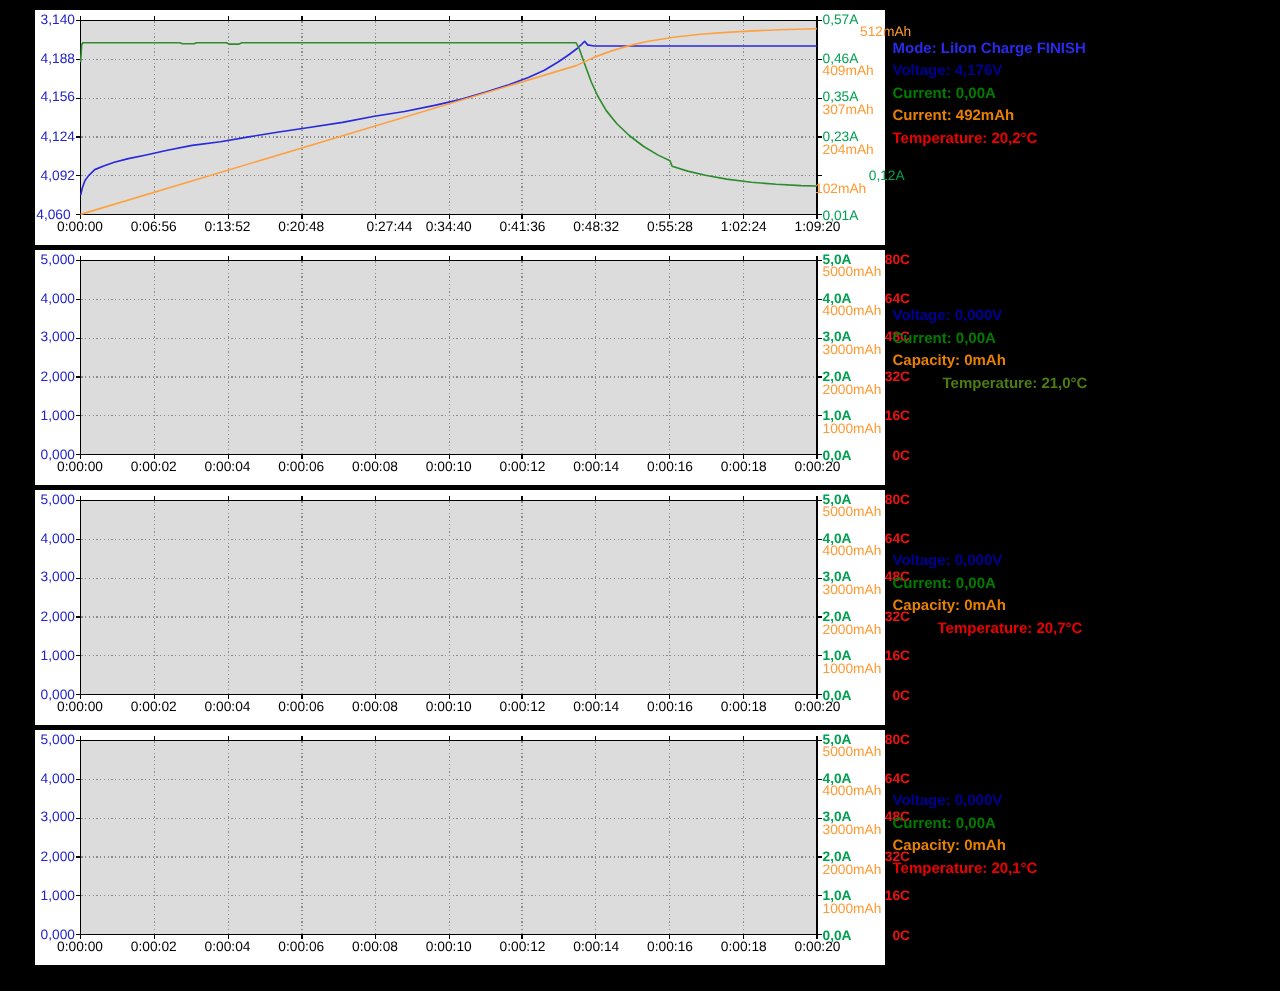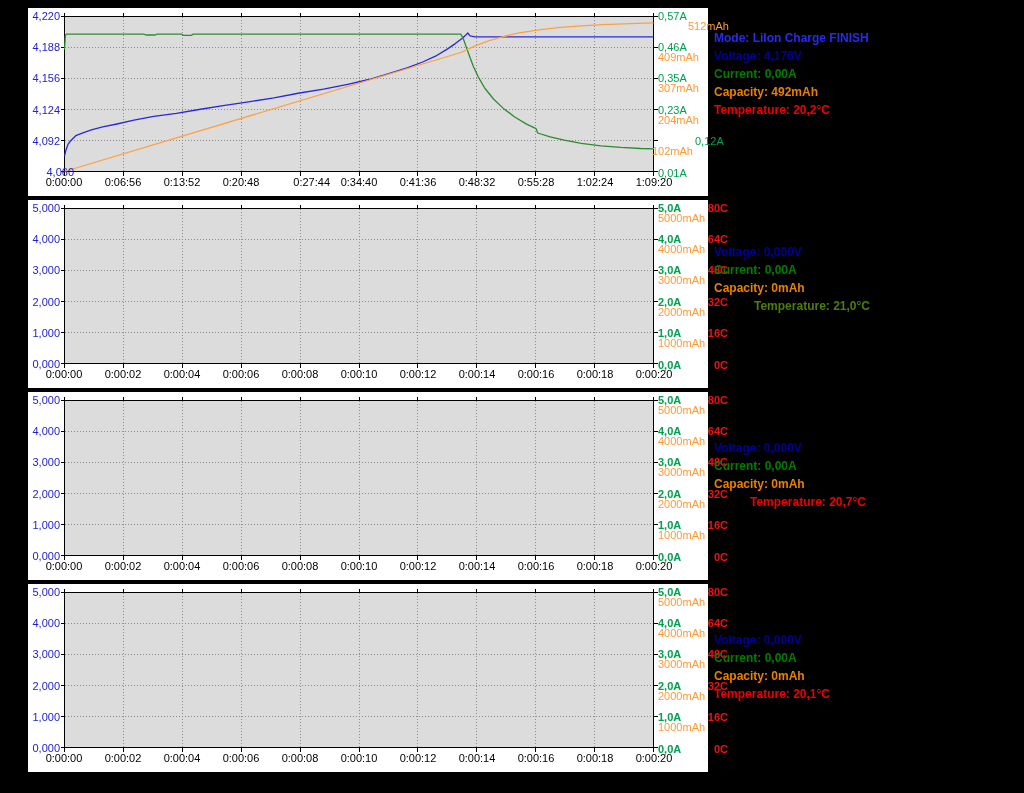--- a/index.html
+++ b/index.html
@@ -65,26 +65,26 @@
         <line x1="2.5" y1="99.5" x2="6.5" y2="99.5" stroke="#000000" stroke-width="1" shape-rendering="crispEdges"></line>
         <line x1="595.5" y1="99.5" x2="599.5" y2="99.5" stroke="#000000" stroke-width="1" shape-rendering="crispEdges"></line>
         <line x1="2.5" y1="130.5" x2="6.5" y2="130.5" stroke="#000000" stroke-width="1" shape-rendering="crispEdges"></line>
         <line x1="595.5" y1="130.5" x2="599.5" y2="130.5" stroke="#000000" stroke-width="1" shape-rendering="crispEdges"></line>
         <line x1="2.5" y1="161.5" x2="6.5" y2="161.5" stroke="#000000" stroke-width="1" shape-rendering="crispEdges"></line>
         <line x1="595.5" y1="161.5" x2="599.5" y2="161.5" stroke="#000000" stroke-width="1" shape-rendering="crispEdges"></line>
         <polyline points="6.5,146.0 7.9,140.2 10.0,134.4 12.9,130.5 17.8,125.7 24.9,122.8 33.4,119.8 44.7,116.9 58.9,114.0 75.9,110.2 95.7,106.3 118.4,103.4 141.0,99.5 165.1,95.6 190.6,91.8 216.0,87.9 241.5,83.0 265.6,79.2 289.7,74.3 310.9,69.5 330.7,63.7 349.1,57.8 364.7,52.0 377.5,46.2 388.8,39.4 397.3,33.6 403.7,28.8 407.9,24.9 409.7,23.0 412.1,25.9 417.1,26.8 595.5,26.8" fill="none" stroke="#2828dc" stroke-width="1.3" stroke-linejoin="round"></polyline>
         <polyline points="6.5,39.7 7.3,25.9 8.2,24.2 85.8,24.2 87.9,25.0 97.1,25.0 99.2,24.2 123.3,24.2 125.4,25.3 133.2,25.3 135.3,24.2 402.9,24.2 405.5,29.2 408.0,36.4 411.2,45.2 415.1,55.8 420.2,66.8 427.0,78.5 435.5,89.0 445.4,98.4 456.7,107.0 468.1,113.9 478.0,118.6 479.7,123.0 492.1,126.9 506.3,130.2 523.3,133.3 543.1,135.8 562.9,137.4 582.8,138.5 595.5,138.8" fill="none" stroke="#2e8b2e" stroke-width="1.3" stroke-linejoin="round"></polyline>
         <polyline points="6.5,161.5 402.9,42.5 417.1,35.9 431.3,30.7 445.4,26.5 459.6,23.2 480.8,19.8 502.1,17.4 523.3,15.9 544.5,14.7 565.8,13.8 587.0,13.2 595.5,12.9" fill="none" stroke="#ffa040" stroke-width="1.3" stroke-linejoin="round"></polyline>
       </svg>
-      <div class="lbl" style="left: 1px; width: 31px; top: 3px; text-align: right; color: rgb(34, 34, 204);">4,220</div>
+      <div class="lbl" style="left: 1px; width: 31px; top: 3px; text-align: right; color: rgb(34, 34, 204);">3,140</div>
       <div class="lbl" style="left: 1px; width: 31px; top: 34.2px; text-align: right; color: rgb(34, 34, 204);">4,188</div>
       <div class="lbl" style="left: 1px; width: 31px; top: 65.4px; text-align: right; color: rgb(34, 34, 204);">4,156</div>
       <div class="lbl" style="left: 1px; width: 31px; top: 96.6px; text-align: right; color: rgb(34, 34, 204);">4,124</div>
       <div class="lbl" style="left: 1px; width: 31px; top: 127.8px; text-align: right; color: rgb(34, 34, 204);">4,092</div>
-      <div class="lbl" style="left: 1px; width: 45px; top: 159px; text-align: right; color: rgb(34, 34, 204);">4,060</div>
+      <div class="lbl" style="left: 1px; width: 45px; top: 159px; text-align: left; color: rgb(34, 34, 204);">4,060</div>
       <div class="lbl" style="left: 6px; width: 60px; top: 169px; text-align: center; color: rgb(0, 0, 0);">0:00:00</div>
       <div class="lbl" style="left: 65px; width: 60px; top: 169px; text-align: center; color: rgb(0, 0, 0);">0:06:56</div>
       <div class="lbl" style="left: 124px; width: 60px; top: 169px; text-align: center; color: rgb(0, 0, 0);">0:13:52</div>
       <div class="lbl" style="left: 183px; width: 60px; top: 169px; text-align: center; color: rgb(0, 0, 0);">0:20:48</div>
       <div class="lbl" style="left: 242px; width: 60px; top: 169px; text-align: right; color: rgb(0, 0, 0);">0:27:44</div>
       <div class="lbl" style="left: 301px; width: 60px; top: 169px; text-align: center; color: rgb(0, 0, 0);">0:34:40</div>
       <div class="lbl" style="left: 360px; width: 60px; top: 169px; text-align: center; color: rgb(0, 0, 0);">0:41:36</div>
       <div class="lbl" style="left: 419px; width: 60px; top: 169px; text-align: center; color: rgb(0, 0, 0);">0:48:32</div>
       <div class="lbl" style="left: 478px; width: 60px; top: 169px; text-align: center; color: rgb(0, 0, 0);">0:55:28</div>
       <div class="lbl" style="left: 537px; width: 60px; top: 169px; text-align: center; color: rgb(0, 0, 0);">1:02:24</div>
@@ -356,21 +356,21 @@
       <div class="lbl" style="left: 630px; top: 127.8px; color: rgb(0, 160, 80); font-weight: bold;">1,0A</div>
       <div class="lbl" style="left: 630px; width: 70px; top: 127.8px; text-align: right; font-weight: bold; color: rgb(238, 17, 17);">16C</div>
       <div class="lbl" style="left: 630px; top: 137.8px; color: rgb(255, 153, 51);">1000mAh</div>
       <div class="lbl" style="left: 630px; top: 160px; color: rgb(0, 160, 80); font-weight: bold;">0,0A</div>
       <div class="lbl" style="left: 630px; width: 70px; top: 160px; text-align: right; font-weight: bold; color: rgb(238, 17, 17);">0C</div>
     </section>
   <div class="legend" style="top: 29px;">
       <div style="color: rgb(42, 42, 238);">Mode: LiIon Charge FINISH</div>
       <div style="color: rgb(0, 0, 150);">Voltage: 4,176V</div>
       <div style="color: rgb(0, 125, 0);">Current: 0,00A</div>
-      <div style="color: rgb(232, 128, 0);">Capacity: 492mAh</div>
+      <div style="color: rgb(232, 128, 0);">Current: 492mAh</div>
       <div style="color: rgb(238, 0, 0);">Temperature: 20,2°C</div>
     </div>
   <div class="legend" style="top: 243px;">
       <div style="color: rgb(0, 0, 150);">Voltage: 0,000V</div>
       <div style="color: rgb(0, 125, 0);">Current: 0,00A</div>
       <div style="color: rgb(232, 128, 0);">Capacity: 0mAh</div>
       <div style="color: #4d7c0f; margin-left: 40px;">Temperature: 21,0°C</div>
     </div>
   <div class="legend" style="top: 439px;">
       <div style="color: rgb(0, 0, 150);">Voltage: 0,000V</div>

